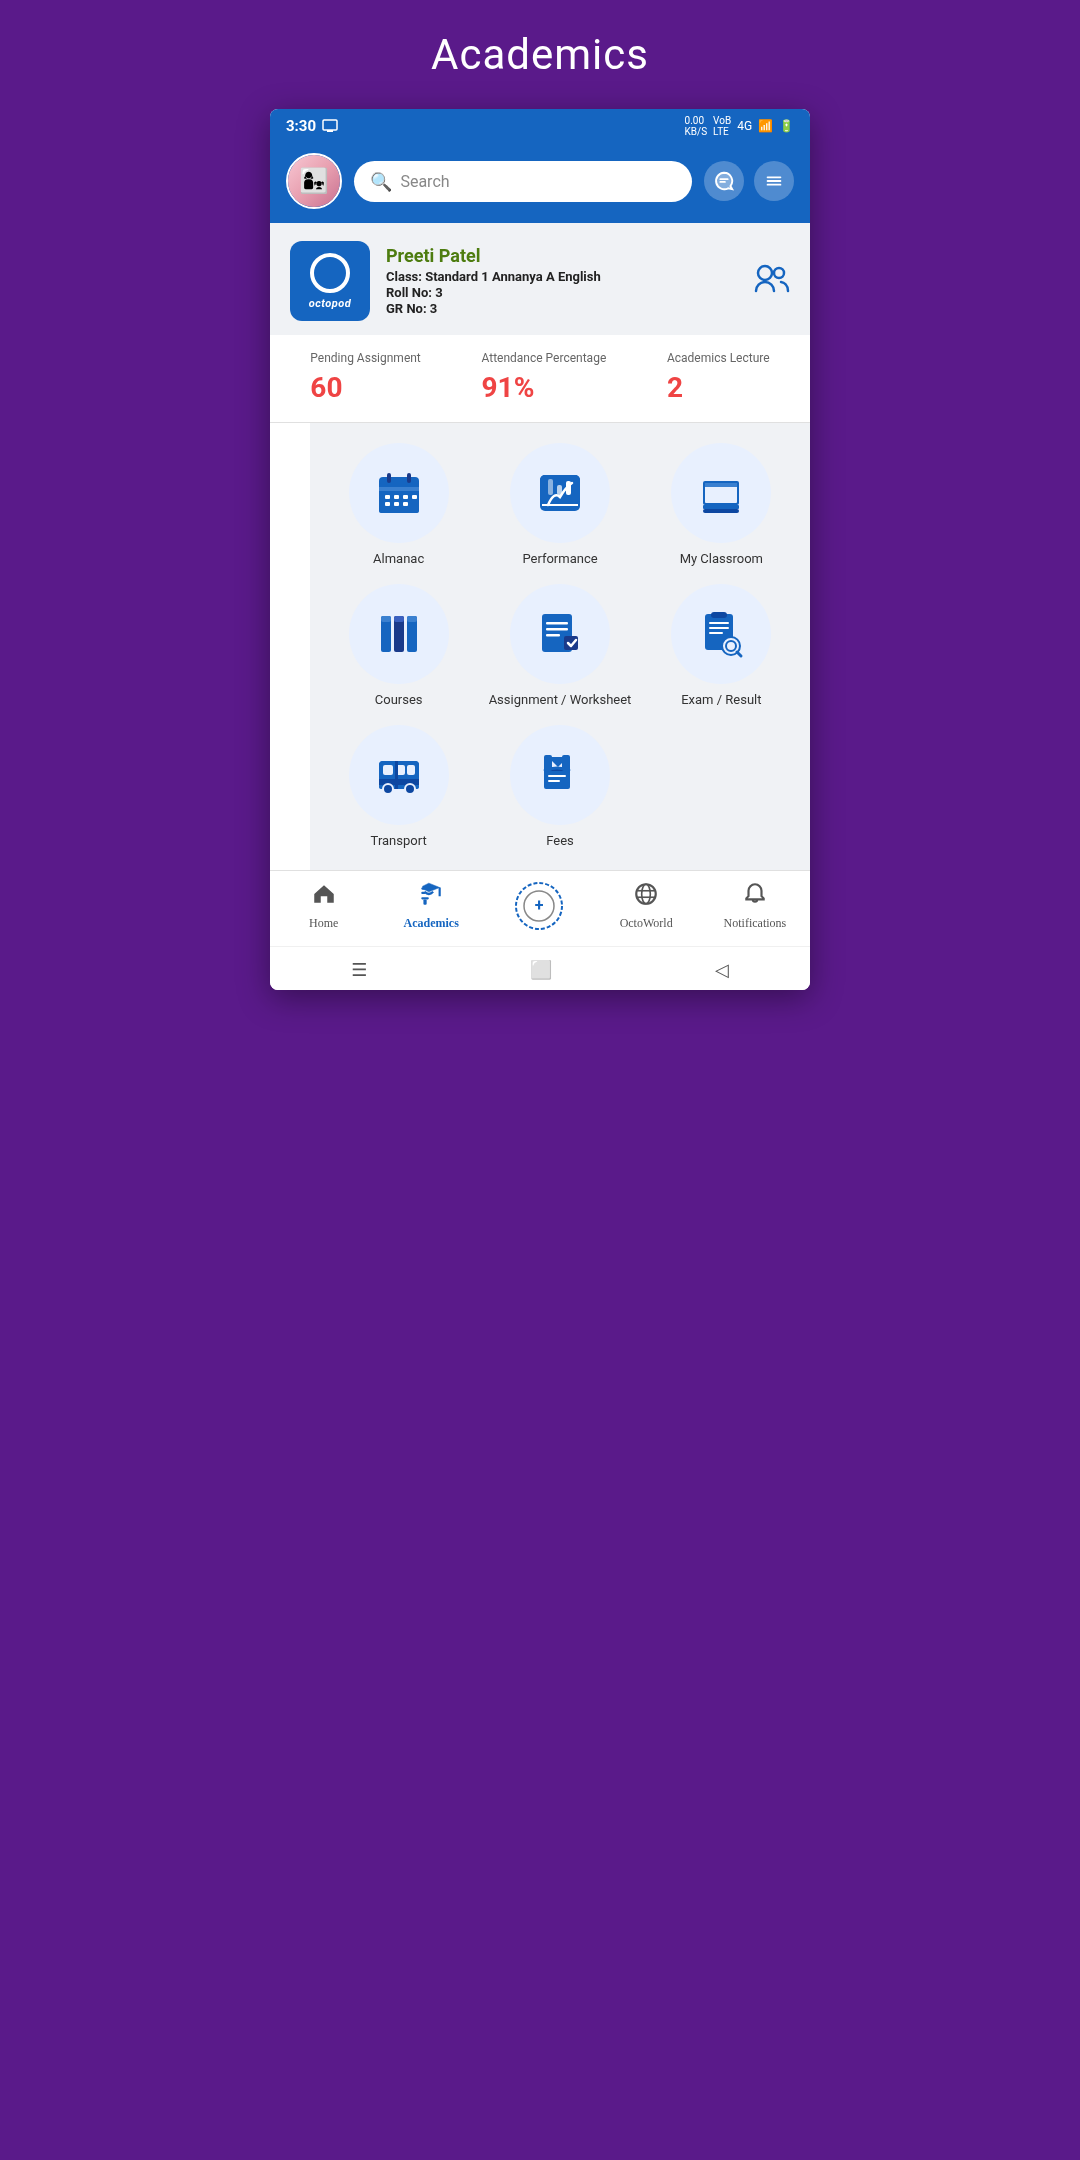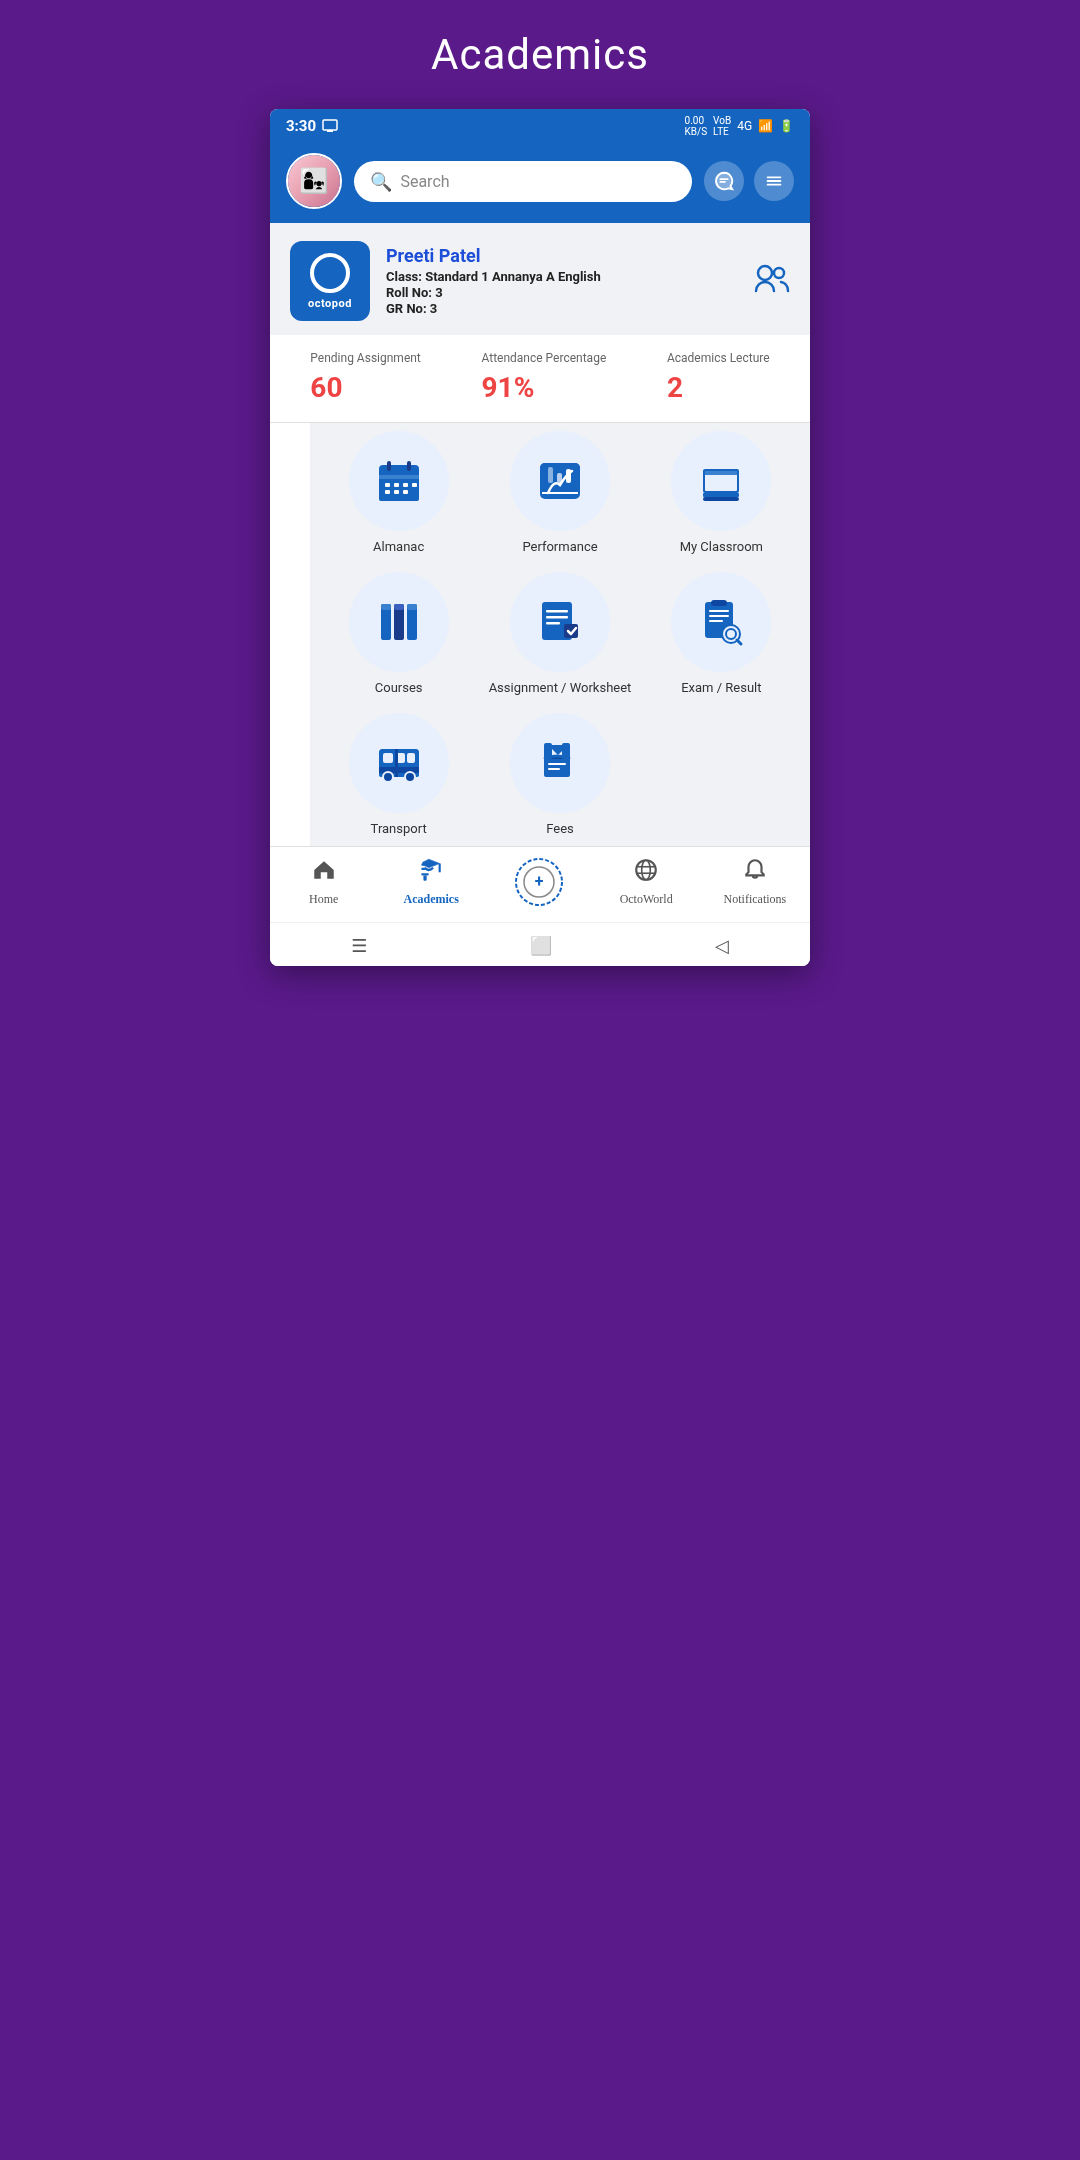--- a/index.html
+++ b/index.html
@@ -109,41 +109,41 @@
       color: white;
       flex-shrink: 0;
     }
     .octopod-circle {
       width: 40px;
       height: 40px;
       border: 4px solid white;
       border-radius: 50%;
       margin-bottom: 4px;
     }
-    .octopod-text { font-size: 11px; font-weight: bold; letter-spacing: 0.5px; }
+    .octopod-text { font-size: 11px; font-weight: bold; letter-spacing: 0.5px; font-style: italic; }
     .profile-info { flex: 1; }
-    .profile-name { font-size: 18px; font-weight: bold; color: #1d4ed8; margin-bottom: 3px; }
+    .profile-name { font-size: 18px; font-weight: bold; color: #4d7c0f; margin-bottom: 3px; }
     .profile-detail { font-size: 13px; color: #444; margin-bottom: 1px; }
     .profile-detail span { font-weight: bold; color: #222; }
     .profile-group-icon { color: #1565c0; font-size: 28px; }
     
     .stats-section {
       background: white;
       display: flex;
       justify-content: space-around;
       padding: 16px 10px 18px;
       border-bottom: 1px solid #e0e0e0;
     }
     .stat-item { text-align: left; }
     .stat-label { font-size: 12px; color: #666; margin-bottom: 6px; }
     .stat-value { font-size: 28px; font-weight: bold; color: #ef4444; }
     
     .menu-section {
       background: #f0f2f5;
-      padding: 8px 16px;
+      padding: 20px 16px;
       margin-left: 40px;
     }
     .menu-grid {
       display: grid;
       grid-template-columns: repeat(3, 1fr);
       gap: 16px;
     }
     .menu-item {
       display: flex;
       flex-direction: column;

